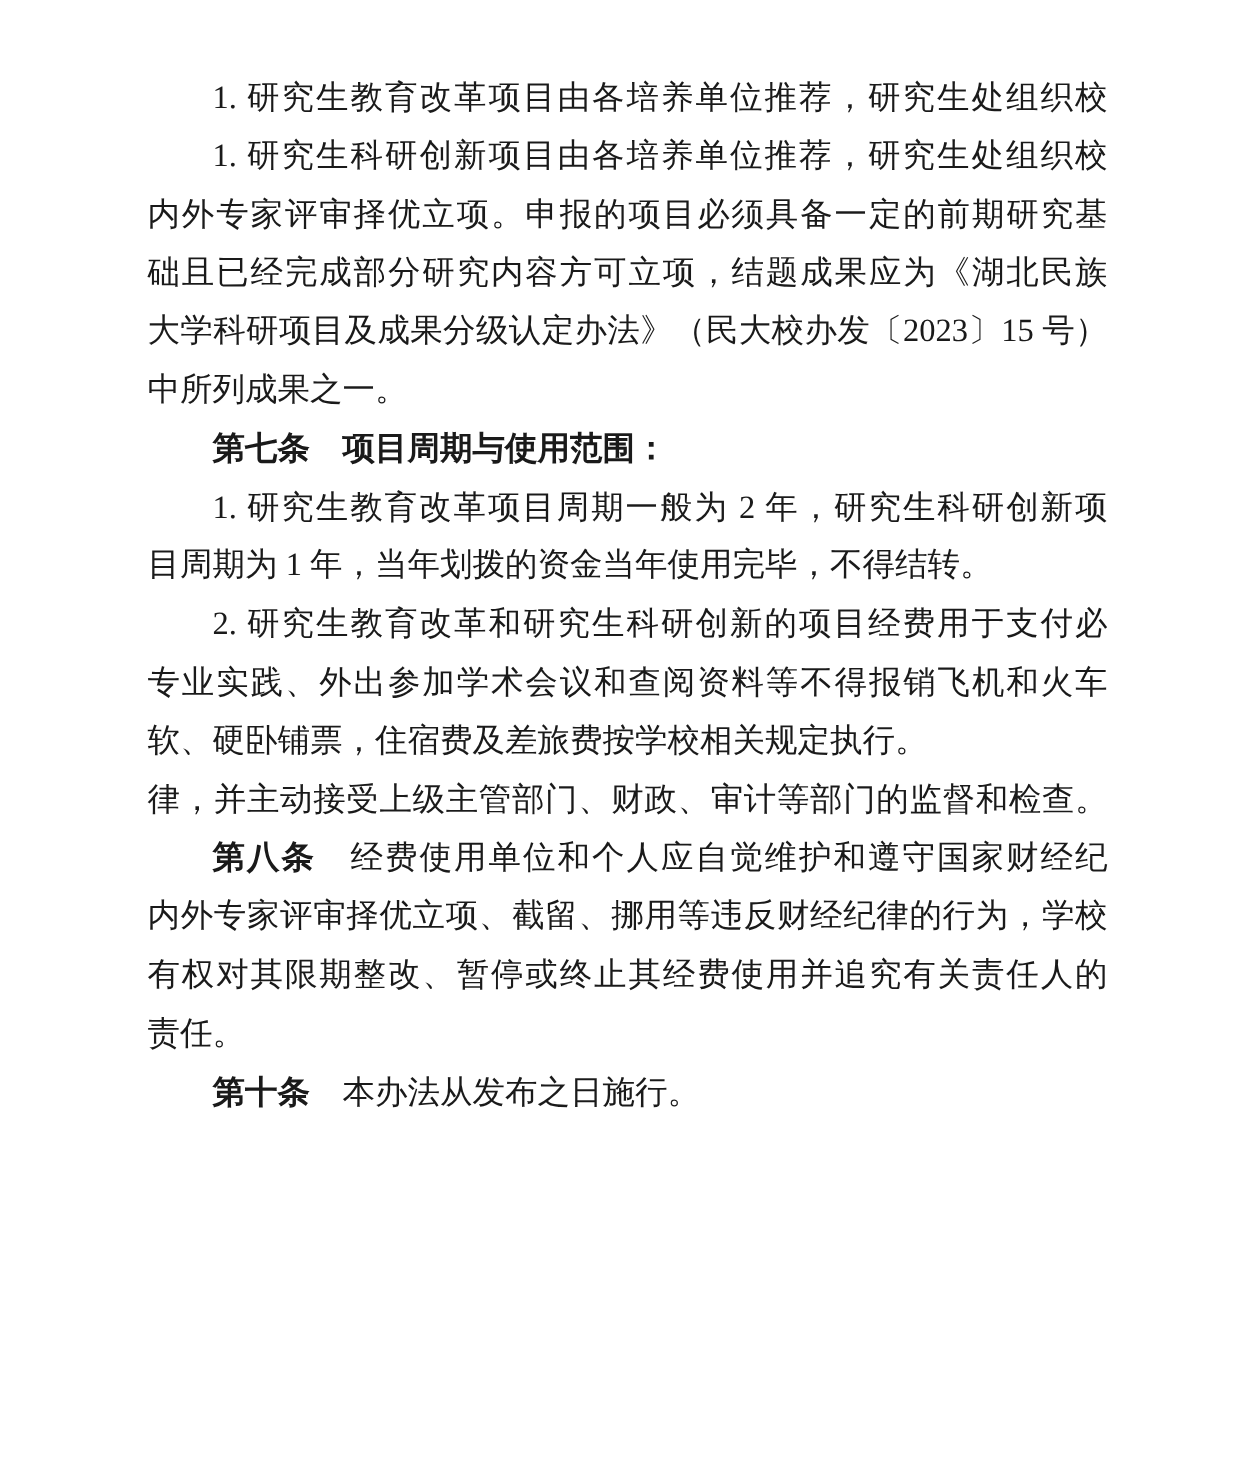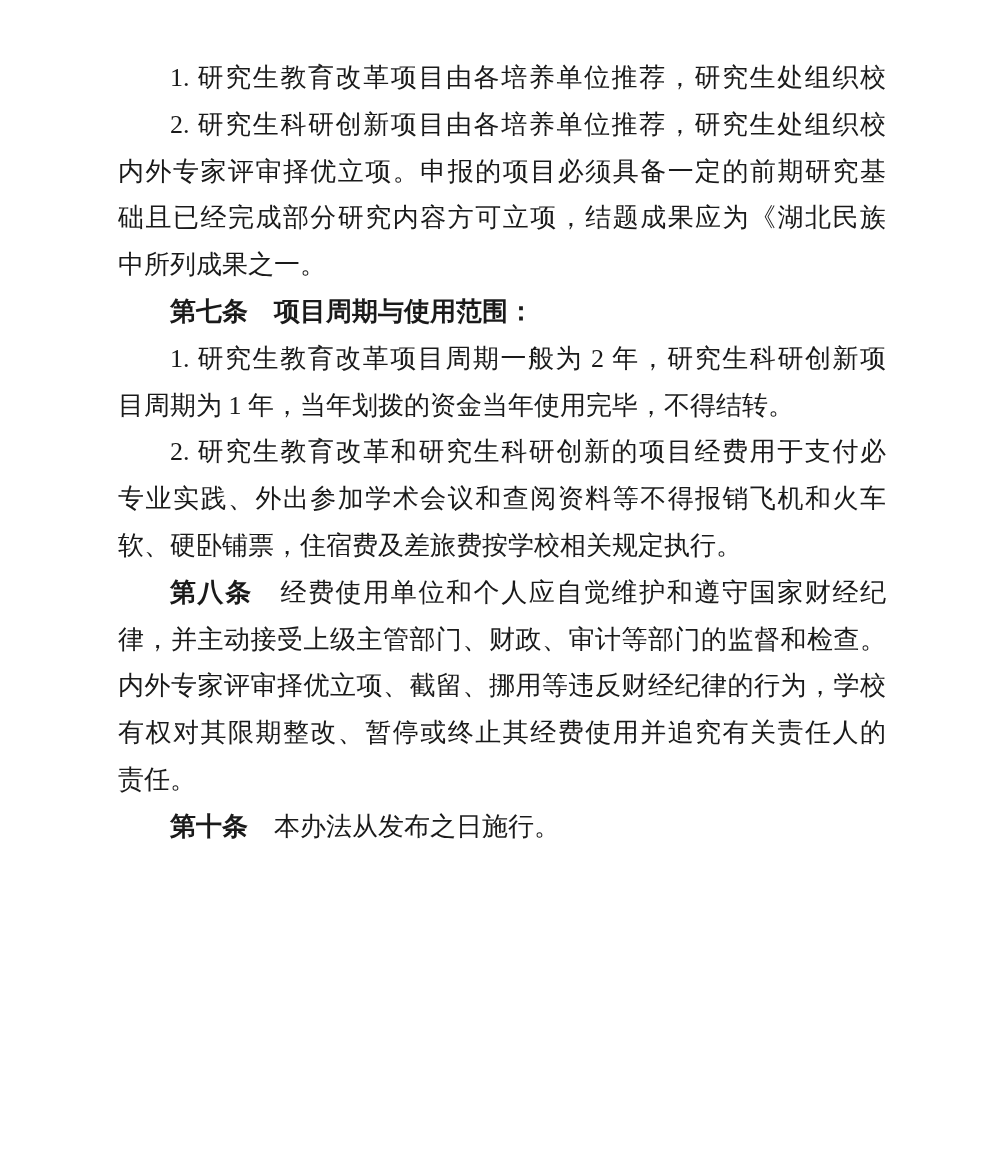--- a/index.html
+++ b/index.html
@@ -38,29 +38,30 @@
   .bold {
     font-weight: bold;
     font-family: Liberation Mono, monospace;
   }
 </style>
 </head>
 <body>
 
 <div class="doc-body">
     <div class="line indent justify"><span>1. 研究生教育改革项目由各培养单位推荐，研究生处组织校</span></div>
-    <div class="line indent justify"><span>2. 研究生科研创新项目由各培养单位推荐，研究生处组织校</span></div>
+    <div class="line indent justify"><span>1. 研究生科研创新项目由各培养单位推荐，研究生处组织校</span></div>
     <div class="line justify"><span>内外专家评审择优立项。申报的项目必须具备一定的前期研究基</span></div>
     <div class="line justify"><span>础且已经完成部分研究内容方可立项，结题成果应为《湖北民族</span></div>
+    <div class="line justify"><span>大学科研项目及成果分级认定办法》（民大校办发〔2023〕15 号）</span></div>
     <div class="line"><span>中所列成果之一。</span></div>
     <div class="line indent"><span class="bold">第七条　项目周期与使用范围：</span></div>
     <div class="line indent justify"><span>1. 研究生教育改革项目周期一般为 2 年，研究生科研创新项</span></div>
     <div class="line"><span>目周期为 1 年，当年划拨的资金当年使用完毕，不得结转。</span></div>
     <div class="line indent justify"><span>2. 研究生教育改革和研究生科研创新的项目经费用于支付必</span></div>
     <div class="line justify"><span>专业实践、外出参加学术会议和查阅资料等不得报销飞机和火车</span></div>
     <div class="line"><span>软、硬卧铺票，住宿费及差旅费按学校相关规定执行。</span></div>
+    <div class="line justify"><span>律，并主动接受上级主管部门、财政、审计等部门的监督和检查。</span></div>
     <div class="line indent justify"><span class="bold">第八条</span><span>　经费使用单位和个人应自觉维护和遵守国家财经纪</span></div>
-    <div class="line justify"><span>律，并主动接受上级主管部门、财政、审计等部门的监督和检查。</span></div>
     <div class="line justify"><span>内外专家评审择优立项、截留、挪用等违反财经纪律的行为，学校</span></div>
     <div class="line justify"><span>有权对其限期整改、暂停或终止其经费使用并追究有关责任人的</span></div>
     <div class="line"><span>责任。</span></div>
     <div class="line indent"><span class="bold">第十条</span><span>　本办法从发布之日施行。</span></div>
   </div>
 
 </body></html>

